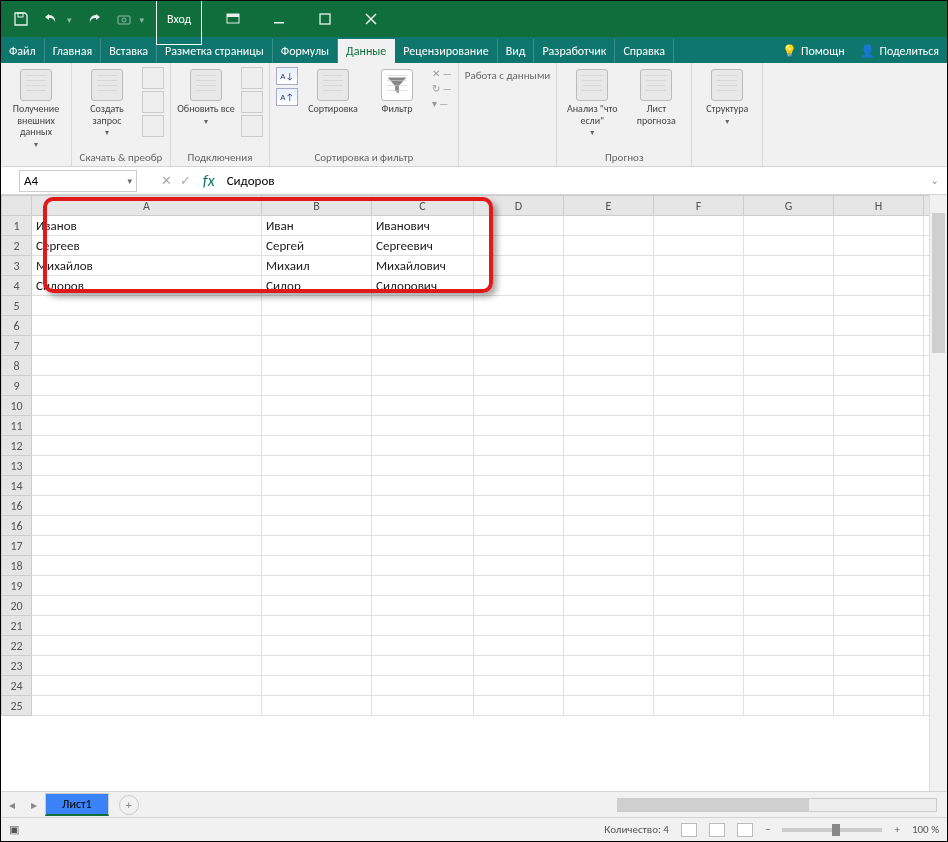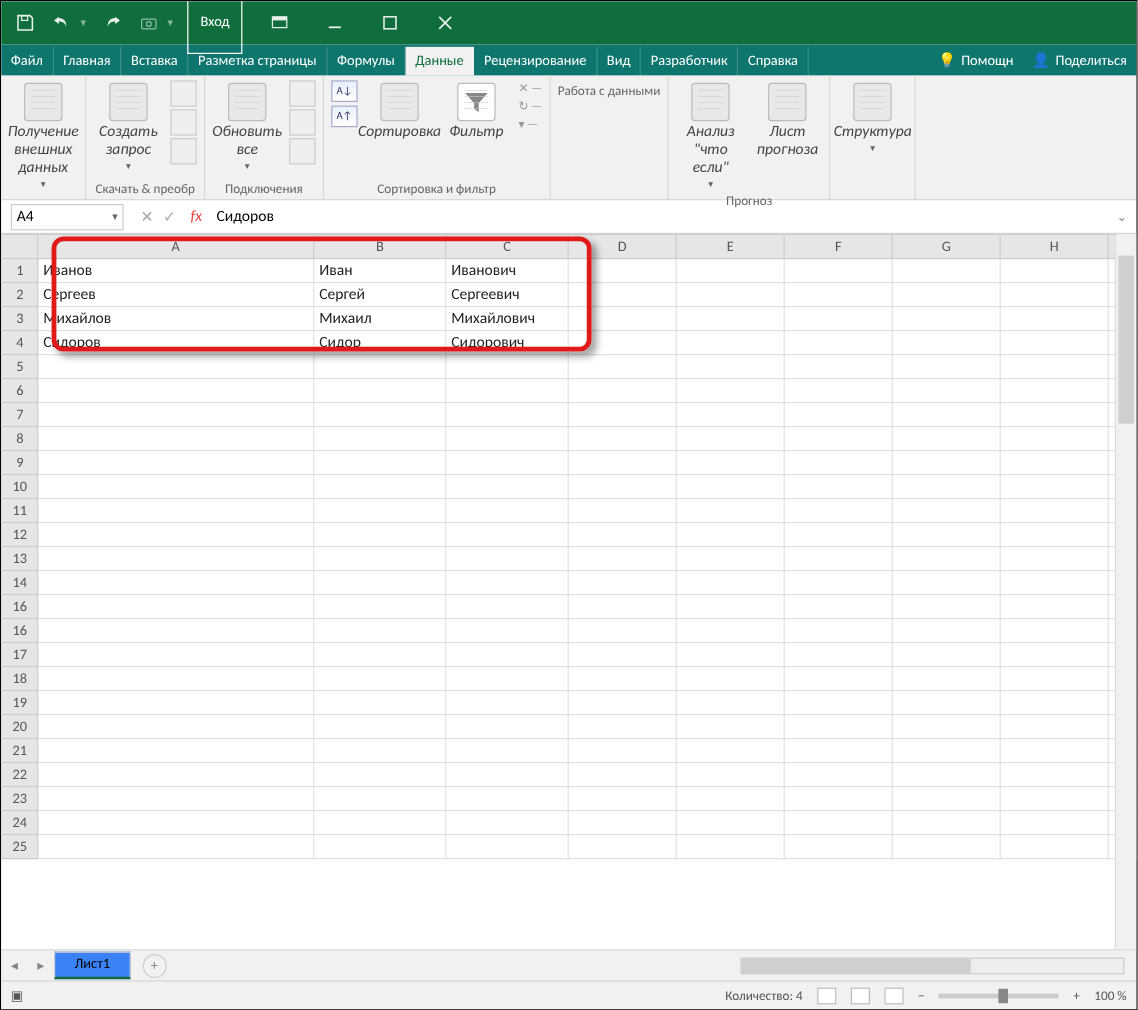--- a/index.html
+++ b/index.html
@@ -18,32 +18,32 @@
 .tabs .tab.active { background:#f1f1f1; color:#0f6e3c; }
 .tabs .spacer { flex:1; }
 .tabs .rtab { padding:5px 8px; display:flex; align-items:center; gap:4px; }
 .ribbon { height:104px; background:#f1f1f1; border-bottom:1px solid #d4d4d4; display:flex; font-size:11px; color:#444; }
 .grp { border-right:1px solid #d9d9d9; padding:4px 6px 2px 6px; display:flex; flex-direction:column; }
 .grp .body { flex:1; display:flex; align-items:flex-start; gap:6px; }
 .grp .lbl { text-align:center; font-size:11px; color:#666; padding-top:2px; }
 .bbtn { display:flex; flex-direction:column; align-items:center; justify-content:flex-start; width:58px; padding-top:2px; gap:2px; text-align:center; line-height:1.15; cursor:pointer; }
 .bbtn .bi { width:32px; height:32px; background:#e8e8e8; border:1px solid #bbb; border-radius:3px; position:relative; }
 .bbtn .bi:after { content:""; position:absolute; inset:5px; background:repeating-linear-gradient(#ccc 0 1px,transparent 1px 5px); opacity:.6; }
-.bbtn .cap { font-size:13px;font-style:italic; }
+.bbtn .cap { font-size:10px; }
 .sml { display:flex; flex-direction:column; gap:2px; }
 .sml .sb { width:22px; height:22px; background:#eee; border:1px solid #ccc; }
 .sortcol { display:flex; flex-direction:column; gap:3px; align-items:center; }
 .sortcol .az { width:22px; height:18px; background:linear-gradient(#e6f0ff,#fff); border:1px solid #aac; font-size:9px; text-align:center; line-height:16px; color:#336; }
 .fcol { display:flex; flex-direction:column; gap:2px; font-size:10px; color:#999; }
 .fcol span { white-space:nowrap; }
 .fxbar { height:28px; background:#fff; border-bottom:1px solid #d4d4d4; display:flex; align-items:center; font-size:13px; }
-.namebox { width:94px; height:22px; border:1px solid #ccc; margin:0 8px; padding:0 4px; display:flex; align-items:center; justify-content:space-between; background:#fff; }
+.namebox { width:118px; height:22px; border:1px solid #ccc; margin:0 18px; padding:0 4px; display:flex; align-items:center; justify-content:space-between; background:#fff; }
 .namebox .dd { font-size:9px; color:#666; }
 .fxbtns { display:flex; gap:8px; padding:0 6px; color:#aaa; font-size:13px; }
-.fxlbl { font-style:italic; color:#ef4444; padding:0 6px; font-size:13px; }
+.fxlbl { font-style:italic; color:#0f766e; padding:0 6px; font-size:16px; }
 .fxin { flex:1; padding:0 6px; }
 .sheet { position:relative; height:calc(100% - 36px - 26px - 104px - 28px - 26px - 24px); overflow:hidden; background:#fff; }
 table.grid { border-collapse:collapse; table-layout:fixed; width:100%; font-size:13px; color:#222; }
 table.grid th { background:#e6e6e6; border:1px solid #ccc; font-weight:normal; height:20px; font-size:12px; color:#555; }
 table.grid td { border:1px solid #e0e0e0; height:20px; padding:0 4px; background:#fff; }
 table.grid th.rh { width:30px; background:#e6e6e6; color:#555; }
 table.grid th.ch { width:90px; }
 table.grid th.chA { width:230px; }
 table.grid th.chB { width:110px; }
 table.grid th.chC { width:102px; }

